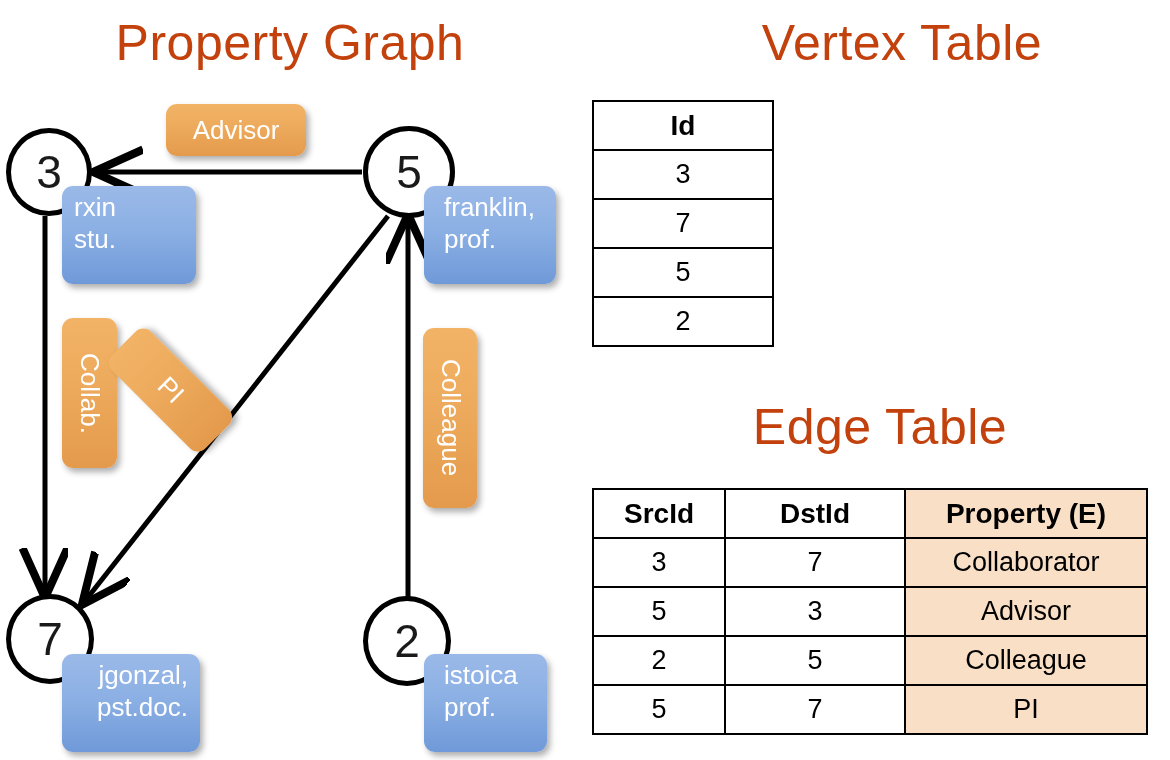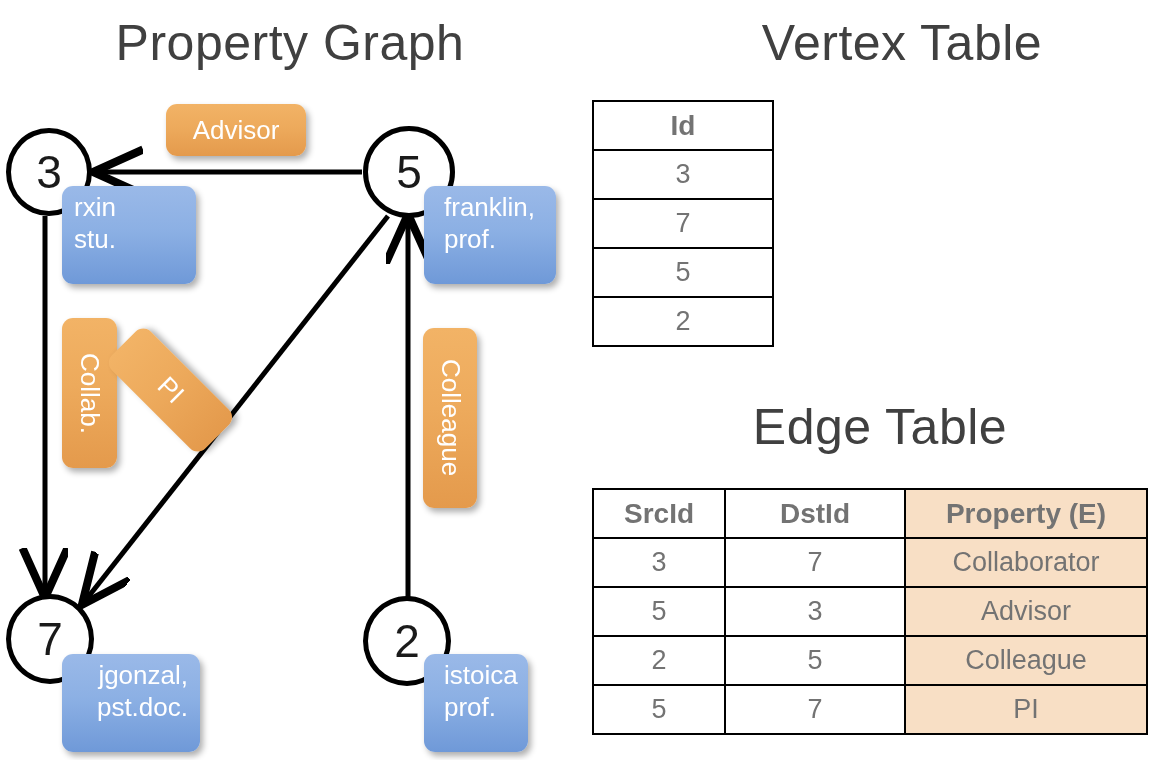--- a/index.html
+++ b/index.html
@@ -17,21 +17,21 @@
   }
   .panel { position: absolute; }
 
   
   .title {
     position: absolute;
     font-family: "Liberation Sans", sans-serif;
     font-weight: 300;
     font-size: 50px;
     letter-spacing: 0.5px;
-    color: #404040;
+    color: #c2410c;
     white-space: nowrap;
     text-align: center;
   }
   #graph-title { left: 0; top: 14px; width: 580px; }
   #vertex-title { left: 612px; top: 14px; width: 580px; }
   #edge-title   { left: 590px; top: 398px; width: 580px; }
 
   
   #graph-area {
     left: 0; top: 88px;
@@ -91,21 +91,21 @@
   table.gt {
     border-collapse: collapse;
     table-layout: fixed;
     font-family: "Liberation Sans", sans-serif;
   }
   table.gt td, table.gt th {
     border: 2.5px solid #000;
     text-align: center;
     font-weight: 300;
     font-size: 27px;
-    color: #737373;
+    color: #000000;
     padding: 0;
     height: 47px;
     background: #fff;
   }
   table.gt th {
     font-weight: 700;
     font-size: 28px;
   }
   .cell-blue { background: #d6e0f1 !important; }
   .cell-peach { background: #f8dfc5 !important; }
@@ -162,21 +162,21 @@
     <span class="line">stu.</span>
   </div>
   <div class="lbl blue" style="left:424px; top:98px; width:132px; height:98px;padding-left:20px;">
     <span class="line">franklin,</span>
     <span class="line">prof.</span>
   </div>
   <div class="lbl blue" style="left:62px; top:566px; width:138px; height:98px;align-items:flex-end;">
     <span class="line">jgonzal,</span>
     <span class="line">pst.doc.</span>
   </div>
-  <div class="lbl blue" style="left:424px; top:566px; width:104px; height:98px;padding-left:20px;">
+  <div class="lbl blue" style="left:424px; top:566px; width:123px; height:98px;padding-left:20px;">
     <span class="line">istoica</span>
     <span class="line">prof.</span>
   </div>
 
   <div class="lbl orange" style="left:166px; top:16px; width:140px; height:52px;">
     <span>Advisor</span>
   </div>
 
   <div class="lbl orange" style="left:62px; top:230px; width:55px; height:150px;">
     <span class="rot-cw">Collab.</span>

